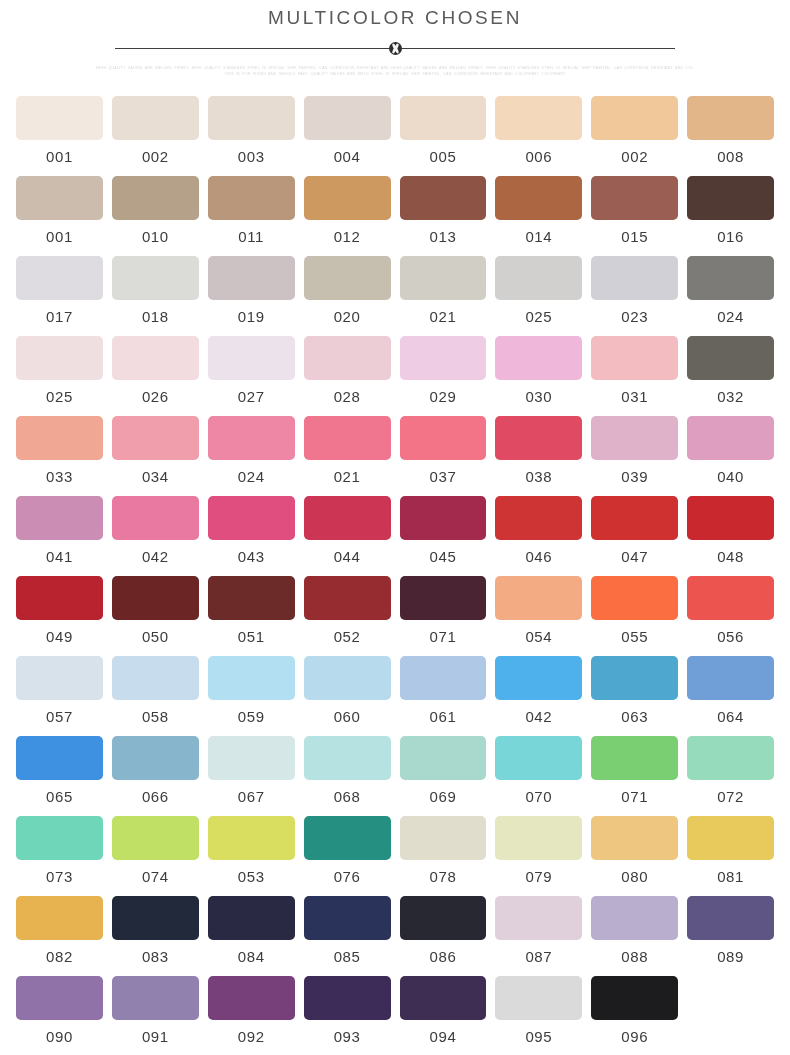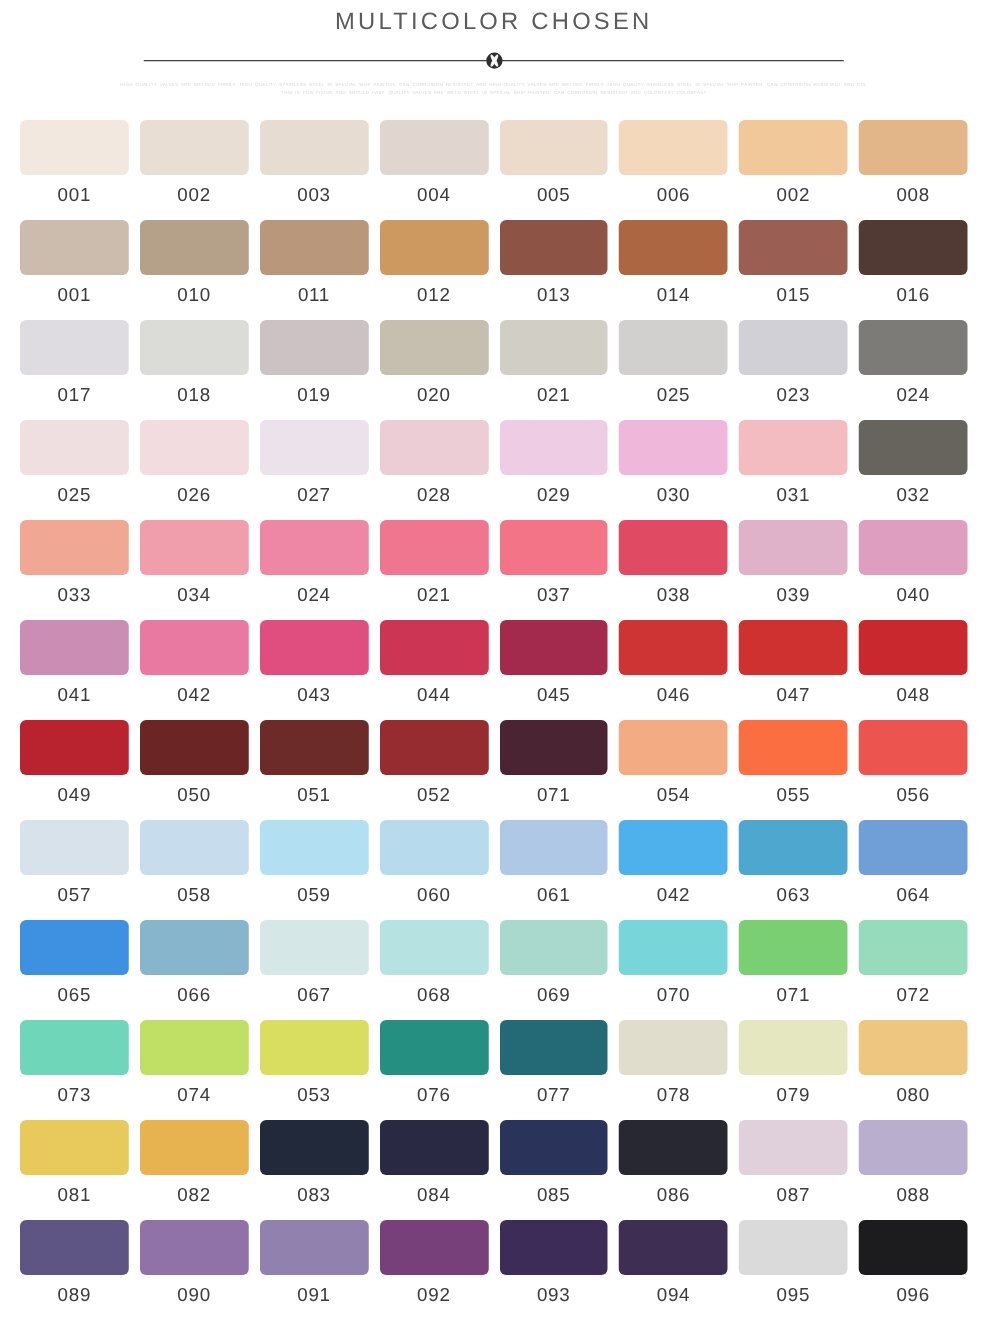--- a/index.html
+++ b/index.html
@@ -441,24 +441,20 @@
     </div>
     <div class="cell">
       <div class="swatch" style="background: rgb(217, 221, 96);"></div>
       <div class="cell-label">053</div>
     </div>
     <div class="cell">
       <div class="swatch" style="background: rgb(37, 143, 129);"></div>
       <div class="cell-label">076</div>
     </div>
     <div class="cell">
-      <div class="swatch" style="background: rgb(36, 106, 118);"></div>
-      <div class="cell-label">077</div>
-    </div>
-    <div class="cell">
       <div class="swatch" style="background: rgb(225, 221, 205);"></div>
       <div class="cell-label">078</div>
     </div>
     <div class="cell">
       <div class="swatch" style="background: rgb(228, 231, 191);"></div>
       <div class="cell-label">079</div>
     </div>
     <div class="cell">
       <div class="swatch" style="background: rgb(238, 198, 127);"></div>
       <div class="cell-label">080</div>

